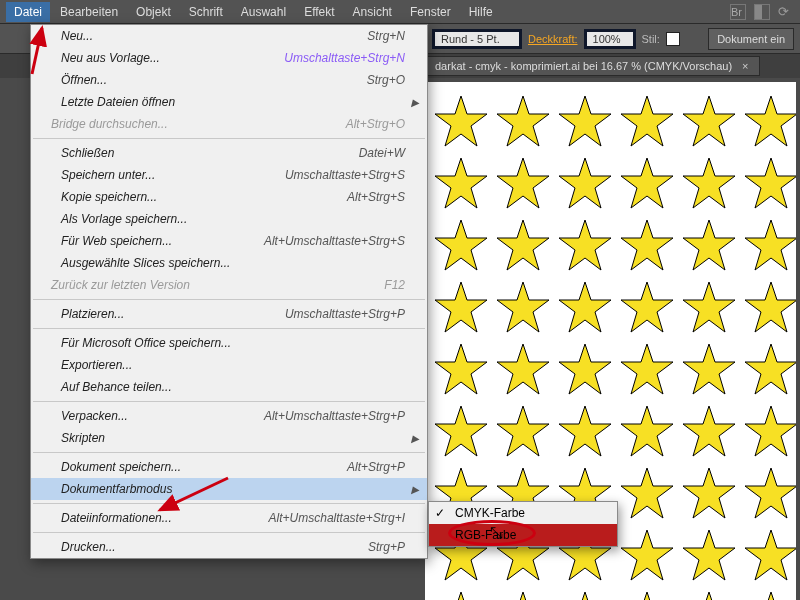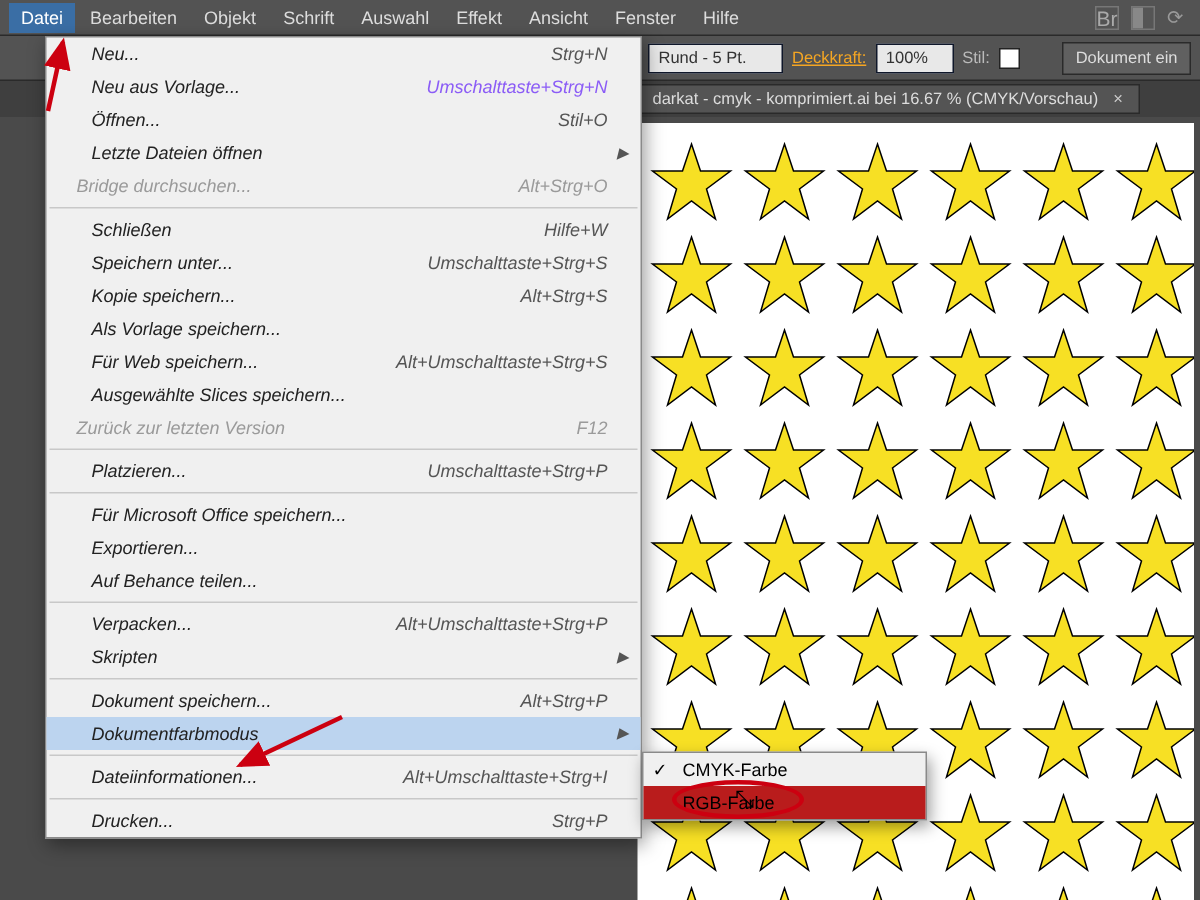--- a/index.html
+++ b/index.html
@@ -2,21 +2,21 @@
 <html><head>
 <meta charset="utf-8">
 <style>
 * { margin:0; padding:0; box-sizing:border-box; font-family:Tahoma,Segoe UI,sans-serif; }
 body { width:800px; height:600px; background:#4a4a4a; overflow:hidden; position:relative; }
 .menubar { height:24px; background:#535353; display:flex; align-items:center; padding:0 6px; color:#ddd; font-size:12px; gap:2px; border-bottom:1px solid #2a2a2a;}
 .menubar .mi { padding:3px 8px; cursor:pointer; }
 .menubar .mi.active { background:#3a6ea5; color:#fff; }
 .menubar .icon { width:16px; height:16px; margin-left:6px; }
 .toolbar { height:30px; background:#535353; border-bottom:1px solid #2a2a2a; display:flex; align-items:center; gap:6px; padding:0 6px; color:#ddd; font-size:11px;}
-.toolbar .field { background:#e8e8e8; color:#333; border:1px solid #0f172a; height:20px; padding:2px 6px; display:flex; align-items:center; }
+.toolbar .field { background:#e8e8e8; color:#333; border:3px solid #0f172a; height:20px; padding:2px 6px; display:flex; align-items:center; }
 .toolbar .lbl{ color:#bbb; }
 .toolbar .link{ color:#f5a623; text-decoration:underline; }
 .toolbar .btn { background:#606060; border:1px solid #2a2a2a; padding:2px 8px; height:22px; display:flex; align-items:center; }
 .tabbar { height:24px; background:#3f3f3f; display:flex; align-items:center; padding:0 8px; color:#ddd; font-size:11px; }
 .tabbar .tab { background:#545454; padding:3px 10px; border:1px solid #2a2a2a; display:flex; align-items:center; gap:10px;}
 .tabbar .close-x { font-size:11px; color:#ccc;}
 .canvas { position:absolute; left:425px; top:82px; right:4px; bottom:0; background:#ffffff; padding:12px 8px; overflow:hidden; }
 .stars { display:grid; grid-template-columns:repeat(6,56px); grid-auto-rows:56px; gap:6px 6px; }
 .star svg { width:56px; height:56px; }
 
@@ -44,21 +44,21 @@
   <span class="mi active">Datei</span>
   <span class="mi">Bearbeiten</span>
   <span class="mi">Objekt</span>
   <span class="mi">Schrift</span>
   <span class="mi">Auswahl</span>
   <span class="mi">Effekt</span>
   <span class="mi">Ansicht</span>
   <span class="mi">Fenster</span>
   <span class="mi">Hilfe</span>
   <span style="flex:1"></span>
-  <span class="icon" style="border:1px solid #777;font-size:14px;color:#aaa;text-align:left;line-height:14px;">Br</span>
+  <span class="icon" style="border:1px solid #777;font-size:11px;color:#aaa;text-align:left;line-height:14px;">Br</span>
   <span class="icon" style="border:1px solid #777;background:linear-gradient(90deg,#888 50%,#555 50%);"></span>
   <span class="icon" style="color:#9a9a9a;font-size:13px;">⟳</span>
 </div>
 
 <div class="toolbar">
   <span style="width:420px"></span>
   <span class="field" style="width:90px;">Rund - 5 Pt.</span>
   <span class="lbl link">Deckkraft:</span>
   <span class="field" style="width:52px;">100%</span>
   <span class="lbl">Stil:</span>
@@ -246,34 +246,34 @@
     <div class="row">
       <span>Neu...</span>
       <span style="color: rgb(85, 85, 85);">Strg+N</span>
     </div>
     <div class="row">
       <span>Neu aus Vorlage...</span>
       <span style="color: #8b5cf6;">Umschalttaste+Strg+N</span>
     </div>
     <div class="row">
       <span>Öffnen...</span>
-      <span style="color: rgb(85, 85, 85);">Stil+O</span>
+      <span style="color: rgb(85, 85, 85);">Strg+O</span>
     </div>
     <div class="row">
       <span>Letzte Dateien öffnen</span>
       <span class="sub-arrow">▶</span>
     </div>
     <div class="row disabled">
       <span>Bridge durchsuchen...</span>
       <span style="color: rgb(154, 154, 154);">Alt+Strg+O</span>
     </div>
     <div class="sep"></div>
     <div class="row">
       <span>Schließen</span>
-      <span style="color: rgb(85, 85, 85);">Hilfe+W</span>
+      <span style="color: rgb(85, 85, 85);">Datei+W</span>
     </div>
     <div class="row">
       <span>Speichern unter...</span>
       <span style="color: rgb(85, 85, 85);">Umschalttaste+Strg+S</span>
     </div>
     <div class="row">
       <span>Kopie speichern...</span>
       <span style="color: rgb(85, 85, 85);">Alt+Strg+S</span>
     </div>
     <div class="row">

